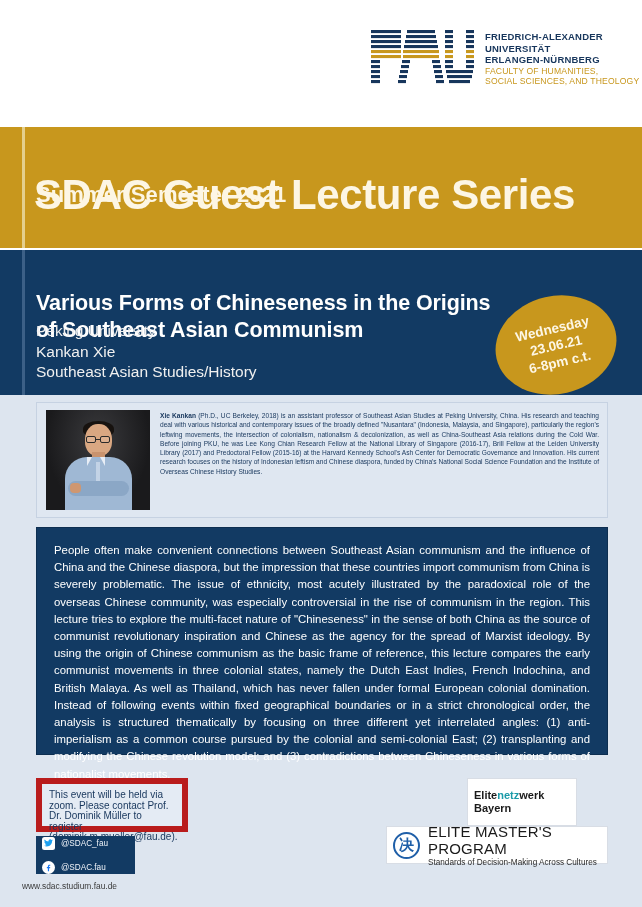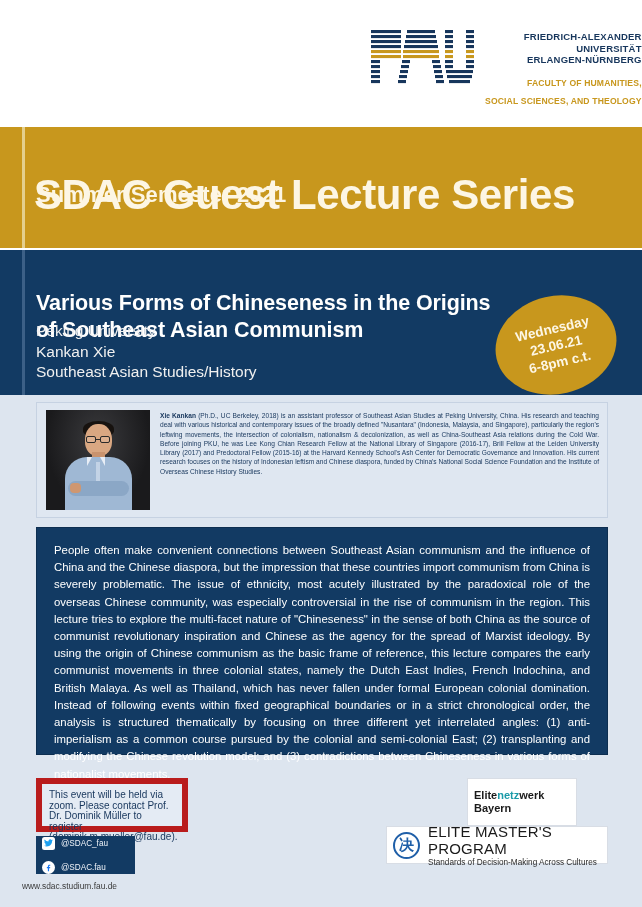--- a/index.html
+++ b/index.html
@@ -8,36 +8,35 @@
     background: #ffffff;
     font-family: "Liberation Sans", sans-serif;
     overflow: hidden;
   }
   .poster { position: relative; width: 642px; height: 907px; background: #ffffff; }
 
   
   .logo-area {
     position: absolute; left: 0; top: 0; width: 642px; height: 127px;
     background: #ffffff;
-    text-align: right;
   }
   .fau-lockup {
     position: absolute; left: 371px; top: 28px;
     display: flex; align-items: flex-start; gap: 10px;
   }
   .fau-mark { width: 104px; height: 56px; display: block; }
   .fau-words { padding-top: 3px; }
   .fau-title {
     font-size: 9.5px; font-weight: bold; color: #17365c;
     letter-spacing: 0.2px; line-height: 11.6px;
   }
   .fau-faculty {
-    margin-top: 8px;
-    font-size: 8.6px; font-weight: bold; color: #c8971d;
-    letter-spacing: 0.15px; line-height: 18px;
+    margin-top: 0;
+    font-size: 8.6px; font-weight: normal; color: #c8971d;
+    letter-spacing: 0.15px; line-height: 10px;
   }
 
   
   .gold-band {
     position: absolute; left: 0; top: 127px; width: 642px; height: 121px;
     background: #c8971d;
   }
   .band-rule-v {
     position: absolute; left: 22px; top: 0; width: 3px; height: 100%;
     background: #e4cf8d;

